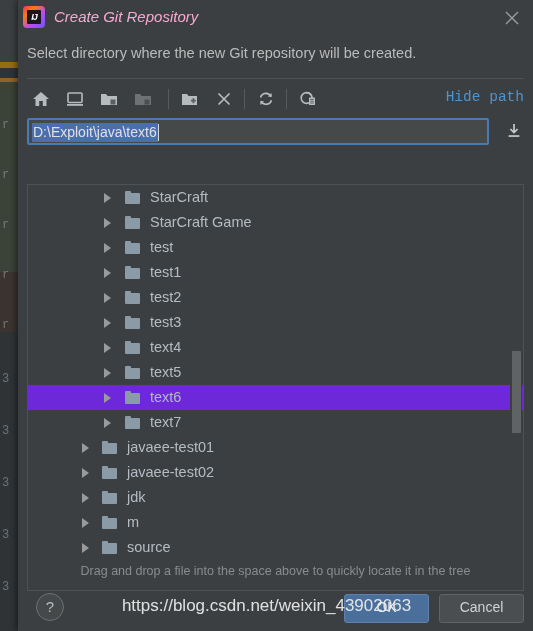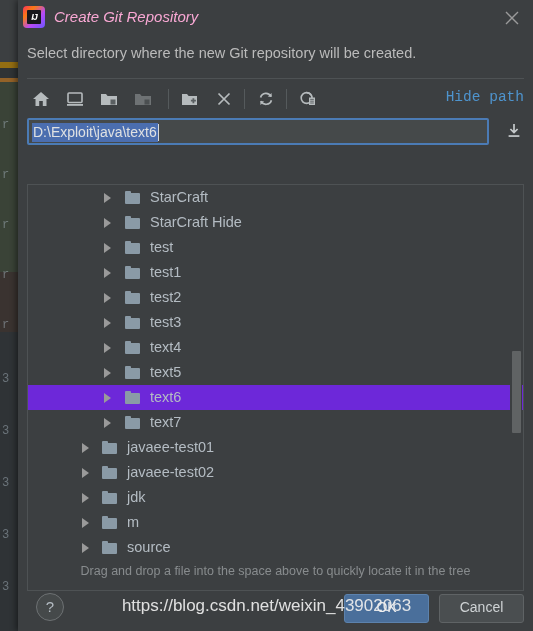--- a/index.html
+++ b/index.html
@@ -314,21 +314,21 @@
             <span class="body"></span>
           </span>
           <span class="label">StarCraft</span>
         </div>
         <div class="tree-row lvl2">
           <span class="twisty"></span>
           <span class="folder">
             <span class="tab"></span>
             <span class="body"></span>
           </span>
-          <span class="label">StarCraft Hide</span>
+          <span class="label">StarCraft Game</span>
         </div>
         <div class="tree-row lvl2">
           <span class="twisty"></span>
           <span class="folder">
             <span class="tab"></span>
             <span class="body"></span>
           </span>
           <span class="label">test</span>
         </div>
         <div class="tree-row lvl2">

